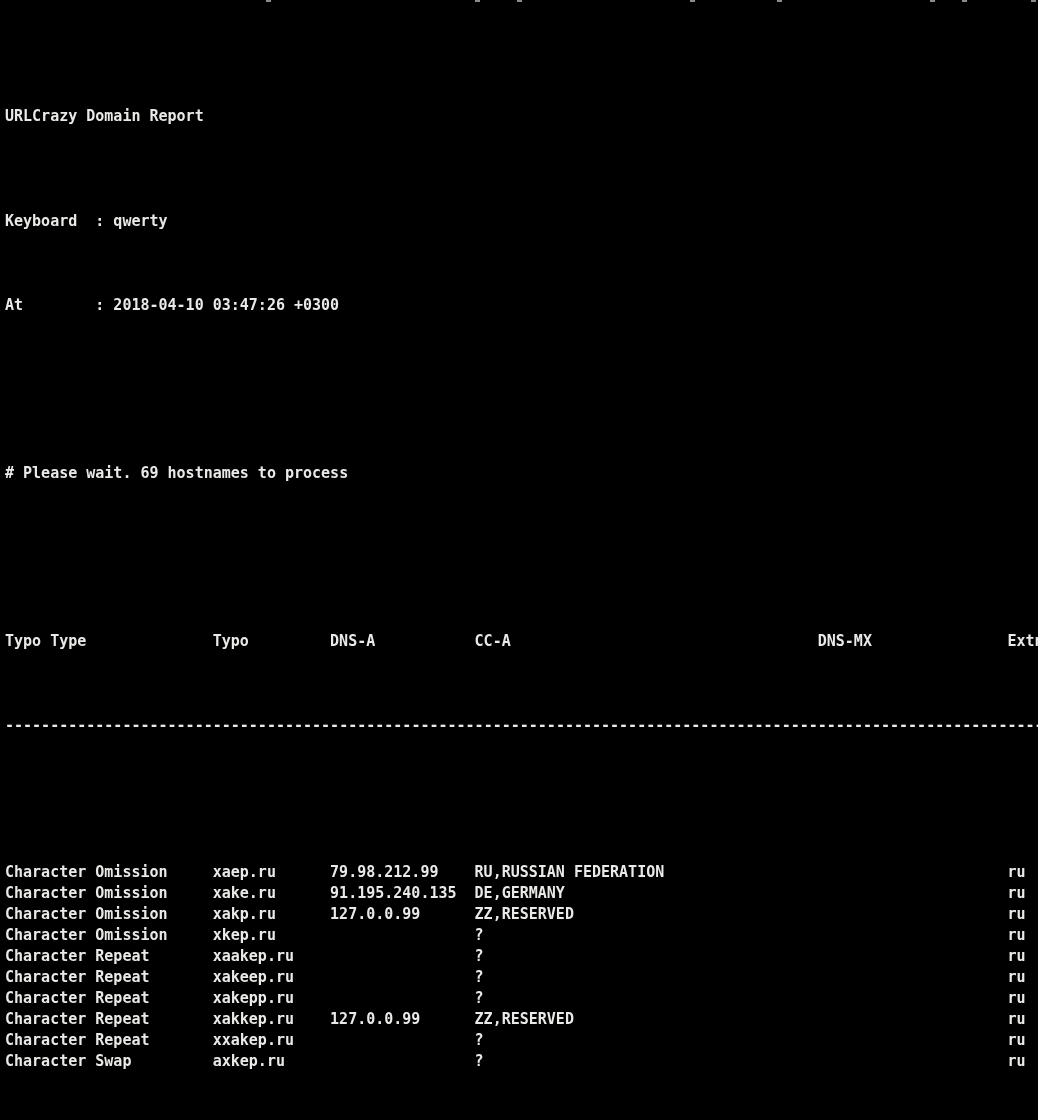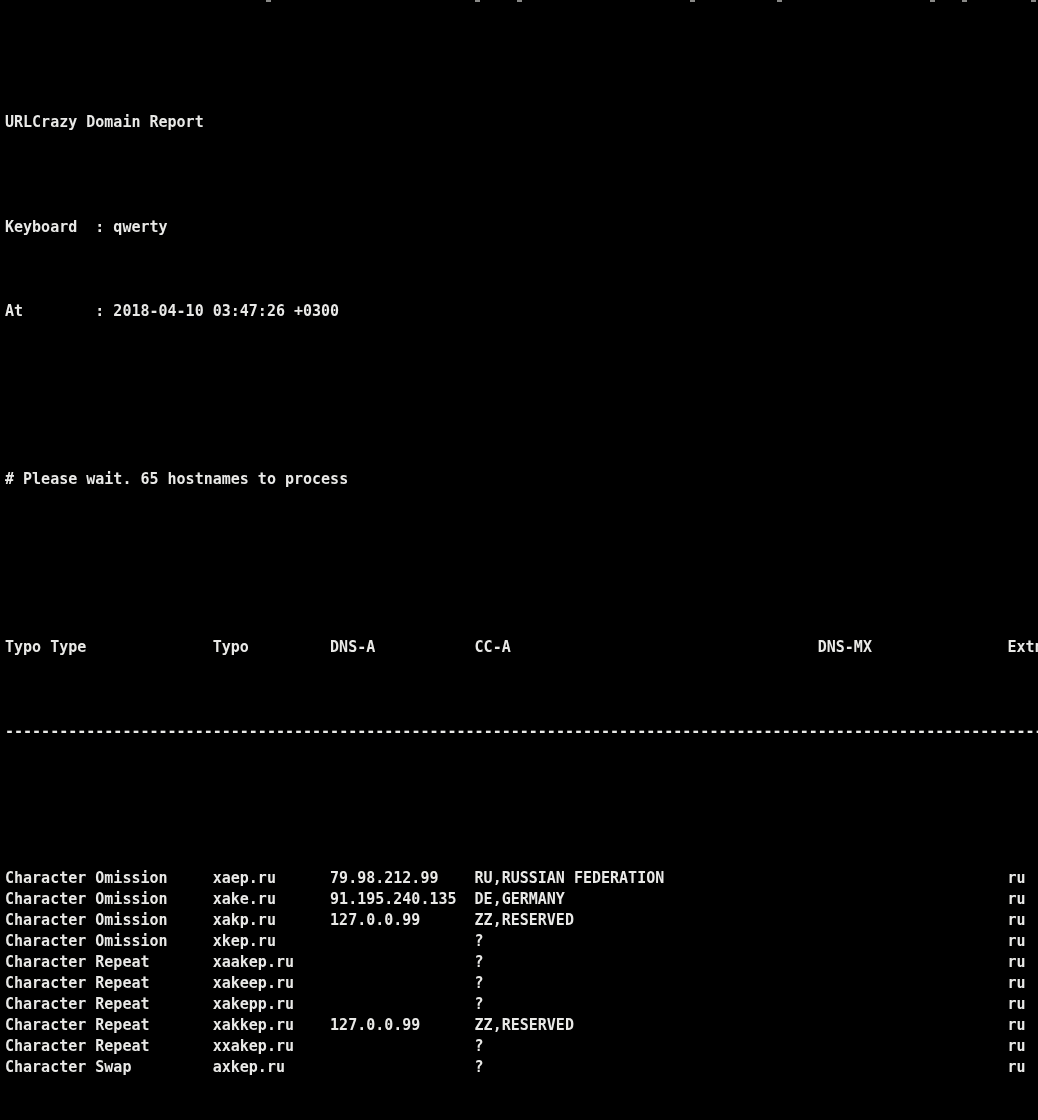--- a/index.html
+++ b/index.html
@@ -12,21 +12,21 @@
   }
   .terminal {
     position: absolute;
     inset: 0;
     background: #000000;
     color: #e9e9e7;
     font-family: "DejaVu Sans Mono", "Liberation Mono", monospace;
     font-weight: bold;
     font-size: 15px;
     line-height: 21px;
-    padding: 7px 0 0 5px;
+    padding: 1px 0 0 5px;
     white-space: pre;
   }
   .line { height: 21px; white-space: pre; }
   .flabel { display: inline-block; width: 10ch; }
   .c1 { display: inline-block; width: 23ch; }
   .c2 { display: inline-block; width: 13ch; }
   .c3 { display: inline-block; width: 16ch; }
   .c4 { display: inline-block; width: 23ch; }
   .c5 { display: inline-block; width: 36ch; text-align: center; }
   .c6 { display: inline-block; }
@@ -52,21 +52,21 @@
 
   <div class="line">URLCrazy Domain Report</div>
 
 
   <div class="line"><span class="flabel">Keyboard</span><span>: </span><span>qwerty</span></div>
 
   <div class="line"><span class="flabel">At</span><span>: </span><span>2018-04-10 03:47:26 +0300</span></div>
 
   <div class="line"></div>
 
-  <div class="line"># Please wait. 65 hostnames to process</div>
+  <div class="line"># Please wait. 69 hostnames to process</div>
 
   <div class="line"></div>
 
   <div class="line"><span class="c1">Typo Type</span><span class="c2">Typo</span><span class="c3">DNS-A</span><span class="c4">CC-A</span><span class="c5">DNS-MX</span><span class="c6">Extn</span></div>
 
   <div class="line">-------------------------------------------------------------------------------------------------------------------</div>
 
   <div>
     
   <div class="line"><span class="c1">Character Omission</span><span class="c2">xaep.ru</span><span class="c3">79.98.212.99</span><span class="c4">RU,RUSSIAN FEDERATION</span><span class="c5"></span><span class="c6">ru</span></div><div class="line"><span class="c1">Character Omission</span><span class="c2">xake.ru</span><span class="c3">91.195.240.135</span><span class="c4">DE,GERMANY</span><span class="c5"></span><span class="c6">ru</span></div><div class="line"><span class="c1">Character Omission</span><span class="c2">xakp.ru</span><span class="c3">127.0.0.99</span><span class="c4">ZZ,RESERVED</span><span class="c5"></span><span class="c6">ru</span></div><div class="line"><span class="c1">Character Omission</span><span class="c2">xkep.ru</span><span class="c3"></span><span class="c4">?</span><span class="c5"></span><span class="c6">ru</span></div><div class="line"><span class="c1">Character Repeat</span><span class="c2">xaakep.ru</span><span class="c3"></span><span class="c4">?</span><span class="c5"></span><span class="c6">ru</span></div><div class="line"><span class="c1">Character Repeat</span><span class="c2">xakeep.ru</span><span class="c3"></span><span class="c4">?</span><span class="c5"></span><span class="c6">ru</span></div><div class="line"><span class="c1">Character Repeat</span><span class="c2">xakepp.ru</span><span class="c3"></span><span class="c4">?</span><span class="c5"></span><span class="c6">ru</span></div><div class="line"><span class="c1">Character Repeat</span><span class="c2">xakkep.ru</span><span class="c3">127.0.0.99</span><span class="c4">ZZ,RESERVED</span><span class="c5"></span><span class="c6">ru</span></div><div class="line"><span class="c1">Character Repeat</span><span class="c2">xxakep.ru</span><span class="c3"></span><span class="c4">?</span><span class="c5"></span><span class="c6">ru</span></div><div class="line"><span class="c1">Character Swap</span><span class="c2">axkep.ru</span><span class="c3"></span><span class="c4">?</span><span class="c5"></span><span class="c6">ru</span></div></div>

